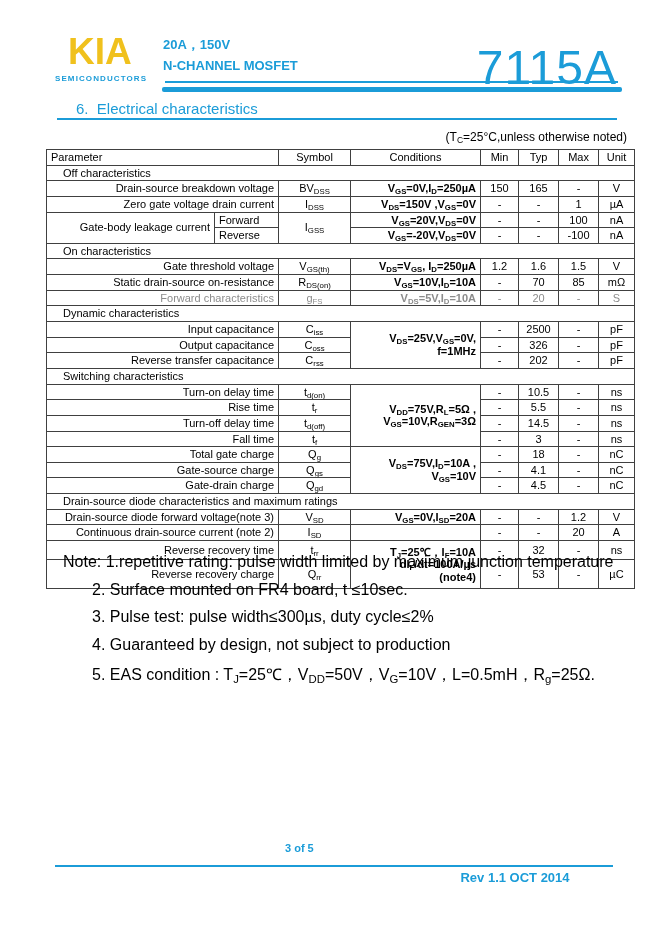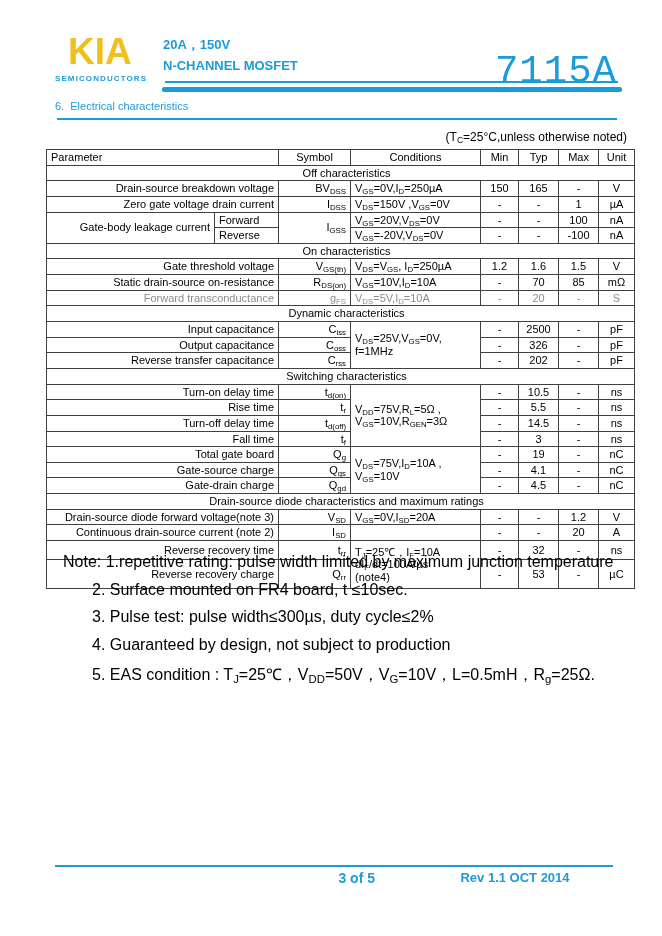--- a/index.html
+++ b/index.html
@@ -14,56 +14,56 @@
     font-family:"Liberation Sans", sans-serif;color:#000;overflow:hidden;
   }
   sub{font-size:71%;line-height:0;vertical-align:-0.25em;}
 
   
   .logo-block{position:absolute;left:55px;top:33px;}
   .logo-kia{font-size:37px;font-weight:bold;color:var(--logo);line-height:1;letter-spacing:0px;margin-left:13px;}
   .logo-sub{font-size:8px;font-weight:bold;color:var(--accent);letter-spacing:1.1px;margin-top:4px;}
   .subtitle-block{position:absolute;left:163px;top:36px;color:var(--accent);font-weight:bold;font-size:13px;}
   .subtitle-line2{margin-top:4px;}
-  .part-number{position:absolute;right:45px;top:50px;color:var(--accent);font-size:39px;letter-spacing:1px;font-family:Liberation Mono, monospace;}
+  .part-number{position:absolute;right:45px;top:40px;color:var(--accent);font-size:48px;letter-spacing:1px;}
   .rule-thin{position:absolute;left:165px;top:81px;width:453px;height:2px;background:var(--accent);}
   .rule-thick{position:absolute;left:162px;top:87px;width:460px;height:5px;background:var(--accent);border-radius:2px;}
 
   
-  .section-title{position:absolute;left:55px;top:100px;font-size:11px;color:var(--accent);white-space:pre;}
+  .section-title{position:absolute;left:76px;top:100px;font-size:15px;color:var(--accent);white-space:pre;}
   .title-rule{position:absolute;left:57px;top:118px;width:560px;height:2px;background:var(--accent);}
   .cond-note{position:absolute;left:46px;top:130px;width:581px;text-align:right;font-size:12px;}
 
   
   .table-wrap{position:absolute;left:46px;top:149px;}
   table.dtable{border-collapse:collapse;table-layout:fixed;width:588px;font-size:11px;}
   .dtable th,.dtable td{
     border:1px solid var(--tborder);padding:1px 4px;height:12px;
     line-height:1.15;font-weight:normal;overflow:hidden;white-space:nowrap;
   }
   .dtable th{text-align:center;}
   .dtable th.param-h{text-align:left;}
-  td.section-cell{text-align:center;padding-left:16px;}
+  td.section-cell{text-align:left;padding-left:16px;}
   td.param{text-align:right;}
   td.subparam{text-align:left;}
-  td.sym{text-align:right;}
-  td.cond{text-align:left;white-space:pre-line;}
+  td.sym{text-align:center;}
+  td.cond{text-align:right;white-space:pre-line;font-weight:bold;}
   td.num{text-align:center;}
   tr.gray td{color:var(--gray);}
   tr.tall1 td{height:16px;margin-left:48px;}
   tr.tall2 td{height:26px;}
 
   
   .notes{position:absolute;left:63px;top:553px;font-size:16px;}
   .note-line{margin-bottom:9.5px;}
   .note-line.rest{padding-left:29px;}
 
   
   .footer-rule{position:absolute;left:55px;top:865px;width:558px;height:2px;background:var(--accent);}
-  .footer-page{position:absolute;left:285px;top:870px;width:90px;text-align:right;font-size:14px;font-weight:bold;color:var(--accent);}
+  .footer-page{position:absolute;left:285px;top:842px;width:90px;text-align:left;font-size:11px;font-weight:bold;color:var(--accent);}
   .footer-rev{position:absolute;left:450px;top:870px;width:130px;text-align:center;font-size:13px;font-weight:bold;color:var(--accent);}
 </style>
 </head>
 <body>
 
 <div>
 
   <div class="logo-block">
     <div class="logo-kia">KIA</div>
     <div class="logo-sub">SEMICONDUCTORS</div>
@@ -158,21 +158,21 @@
           <tr>
             <td class="param" colspan="2">Static drain-source on-resistance</td>
             <td class="sym">R<sub>DS(on)</sub></td>
             <td class="cond">V<sub>GS</sub>=10V,I<sub>D</sub>=10A</td>
             <td class="num">-</td>
             <td class="num">70</td>
             <td class="num">85</td>
             <td class="num">mΩ</td>
           </tr>
           <tr class="gray">
-            <td class="param" colspan="2">Forward transconductance</td>
+            <td class="param" colspan="2">Forward characteristics</td>
             <td class="sym">g<sub>FS</sub></td>
             <td class="cond">V<sub>DS</sub>=5V,I<sub>D</sub>=10A</td>
             <td class="num">-</td>
             <td class="num">20</td>
             <td class="num">-</td>
             <td class="num">S</td>
           </tr>
           <tr>
             <td class="section-cell" colspan="8">Dynamic characteristics</td>
           </tr>
@@ -233,26 +233,26 @@
           </tr>
           <tr>
             <td class="param" colspan="2">Fall time</td>
             <td class="sym">t<sub>f</sub></td>
             <td class="num">-</td>
             <td class="num">3</td>
             <td class="num">-</td>
             <td class="num">ns</td>
           </tr>
           <tr>
-            <td class="param" colspan="2">Total gate board</td>
+            <td class="param" colspan="2">Total gate charge</td>
             <td class="sym">Q<sub>g</sub></td>
             <td class="cond" rowspan="3">V<sub>DS</sub>=75V,I<sub>D</sub>=10A ,
 V<sub>GS</sub>=10V</td>
             <td class="num">-</td>
-            <td class="num">19</td>
+            <td class="num">18</td>
             <td class="num">-</td>
             <td class="num">nC</td>
           </tr>
           <tr>
             <td class="param" colspan="2">Gate-source charge</td>
             <td class="sym">Q<sub>gs</sub></td>
             <td class="num">-</td>
             <td class="num">4.1</td>
             <td class="num">-</td>
             <td class="num">nC</td>

